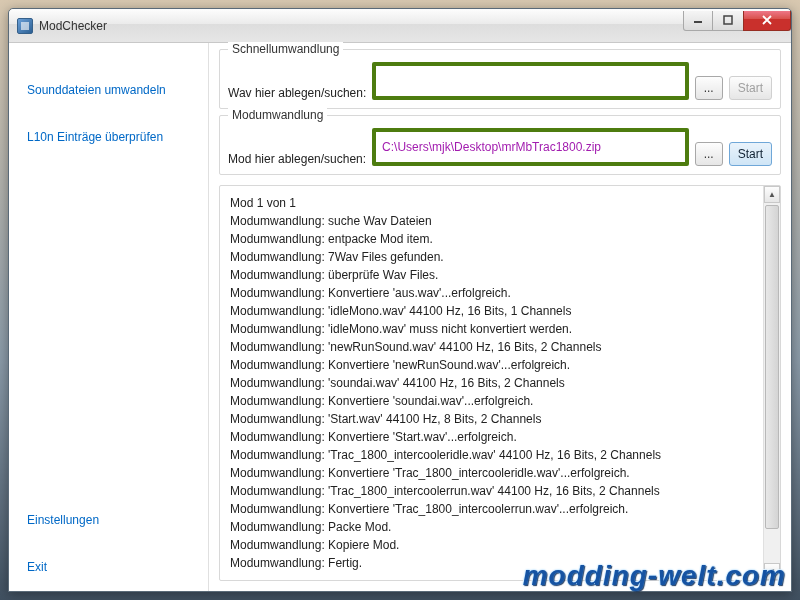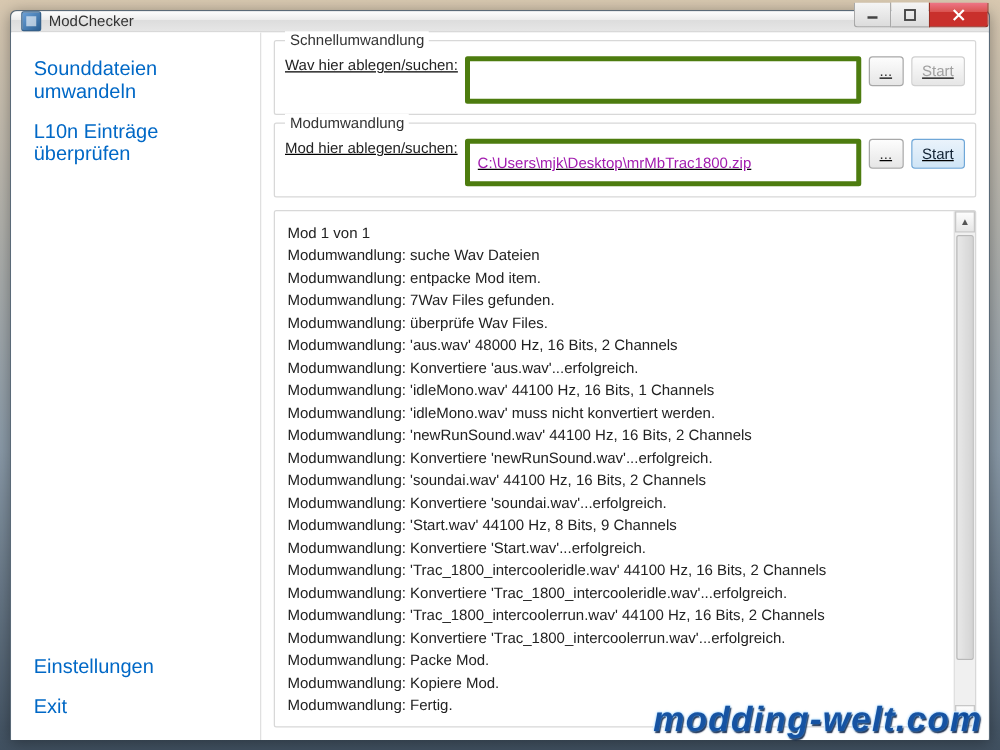--- a/index.html
+++ b/index.html
@@ -53,35 +53,36 @@
 .client {
   flex:1; display:flex; background:#fff;
 }
 .sidebar {
   width:200px; background:#fff; border-right:1px solid #e0e0e0;
   display:flex; flex-direction:column;
   padding:14px 0 10px 0;
 }
 .side-link {
   padding:7px 18px; color:#0068c6; cursor:pointer;
-  font-size:16px;
+  font-size:12px;
+  margin-top:19px;
 }
 .side-spacer { flex:1; }
 .main {
   flex:1; display:flex; flex-direction:column; position:relative;
 }
 .group {
   border:1px solid #d8d8d8; border-radius:2px; margin:6px 10px 0 10px;
   padding:8px 8px 8px 8px; position:relative; background:#fff;
 }
 .group-title {
   position:absolute; top:-8px; left:8px; background:#fff;
   padding:0 4px; font-size:12px; color:#333;
 }
-.row { display:flex; align-items:flex-start; gap:6px; margin-top:4px;text-decoration:underline; }
+.row { display:flex; align-items:flex-end; gap:6px; margin-top:4px; }
 .lbl { font-size:12px; color:#222; white-space:nowrap; }
 .txt {
   flex:1; height:22px; border:4px solid #4d7c0f; border-radius:2px;
   padding:15px 6px; font-size:12px; background:#fff; color:#a21caf;
 }
 .btn {
   height:24px; min-width:30px; padding:0 8px;
   border:1px solid #a8a8a8; border-radius:3px;
   background: linear-gradient(to bottom, #fdfdfd, #e6e6e6);
   font-size:12px; color:#333; cursor:pointer;
@@ -182,29 +183,28 @@
         </div>
       </div>
 
       <div class="log-wrap">
         <div class="log" id="log">
             <div class="log-line">Mod 1 von 1</div>
             <div class="log-line">Modumwandlung: suche Wav Dateien</div>
             <div class="log-line">Modumwandlung: entpacke Mod item.</div>
             <div class="log-line">Modumwandlung: 7Wav Files gefunden.</div>
             <div class="log-line">Modumwandlung: überprüfe Wav Files.</div>
-            <div class="log-line">Modumwandlung: 'aus.wav' 48000 Hz, 16 Bits, 2 Channels</div>
             <div class="log-line">Modumwandlung: Konvertiere 'aus.wav'...erfolgreich.</div>
             <div class="log-line">Modumwandlung: 'idleMono.wav' 44100 Hz, 16 Bits, 1 Channels</div>
             <div class="log-line">Modumwandlung: 'idleMono.wav' muss nicht konvertiert werden.</div>
             <div class="log-line">Modumwandlung: 'newRunSound.wav' 44100 Hz, 16 Bits, 2 Channels</div>
             <div class="log-line">Modumwandlung: Konvertiere 'newRunSound.wav'...erfolgreich.</div>
             <div class="log-line">Modumwandlung: 'soundai.wav' 44100 Hz, 16 Bits, 2 Channels</div>
             <div class="log-line">Modumwandlung: Konvertiere 'soundai.wav'...erfolgreich.</div>
-            <div class="log-line">Modumwandlung: 'Start.wav' 44100 Hz, 8 Bits, 9 Channels</div>
+            <div class="log-line">Modumwandlung: 'Start.wav' 44100 Hz, 8 Bits, 2 Channels</div>
             <div class="log-line">Modumwandlung: Konvertiere 'Start.wav'...erfolgreich.</div>
             <div class="log-line">Modumwandlung: 'Trac_1800_intercooleridle.wav' 44100 Hz, 16 Bits, 2 Channels</div>
             <div class="log-line">Modumwandlung: Konvertiere 'Trac_1800_intercooleridle.wav'...erfolgreich.</div>
             <div class="log-line">Modumwandlung: 'Trac_1800_intercoolerrun.wav' 44100 Hz, 16 Bits, 2 Channels</div>
             <div class="log-line">Modumwandlung: Konvertiere 'Trac_1800_intercoolerrun.wav'...erfolgreich.</div>
             <div class="log-line">Modumwandlung: Packe Mod.</div>
             <div class="log-line">Modumwandlung: Kopiere Mod.</div>
             <div class="log-line">Modumwandlung: Fertig.</div>
           </div>
         <div class="scrollbar">

